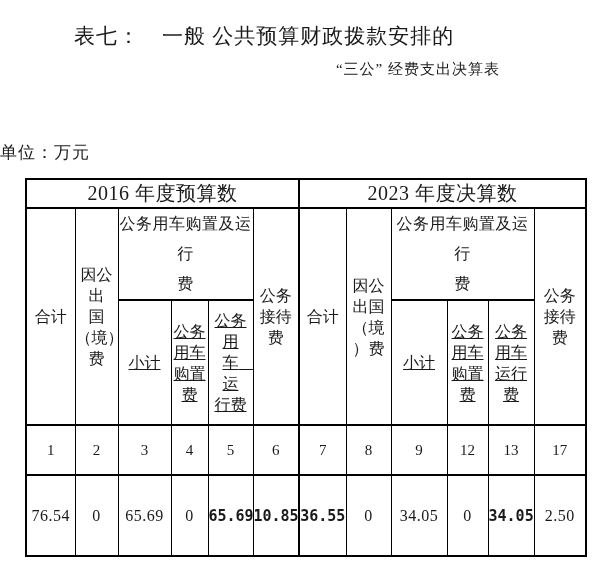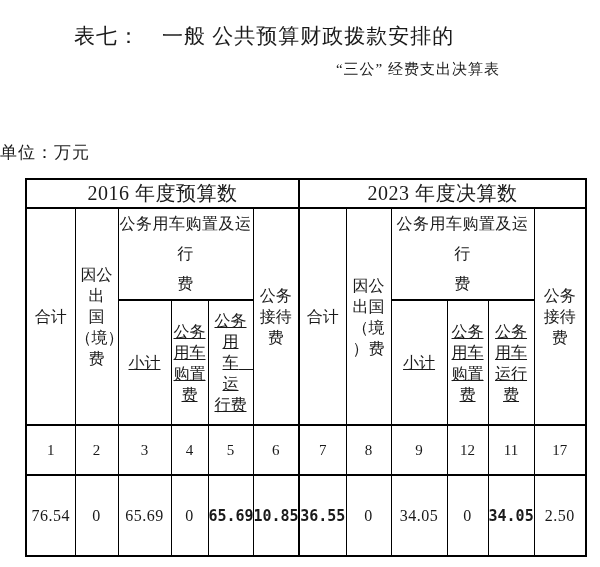--- a/index.html
+++ b/index.html
@@ -146,21 +146,21 @@
     <td>1</td>
     <td>2</td>
     <td>3</td>
     <td>4</td>
     <td>5</td>
     <td>6</td>
     <td class="mid">7</td>
     <td>8</td>
     <td>9</td>
     <td>12</td>
-    <td>11</td>
+    <td>13</td>
     <td>17</td>
   </tr>
 
   <tr class="r5">
     <td class="v">76.54</td>
     <td class="v">0</td>
     <td class="v">65.69</td>
     <td class="v">0</td>
     <td class="v bold">65.69</td>
     <td class="v bold">10.85</td>

